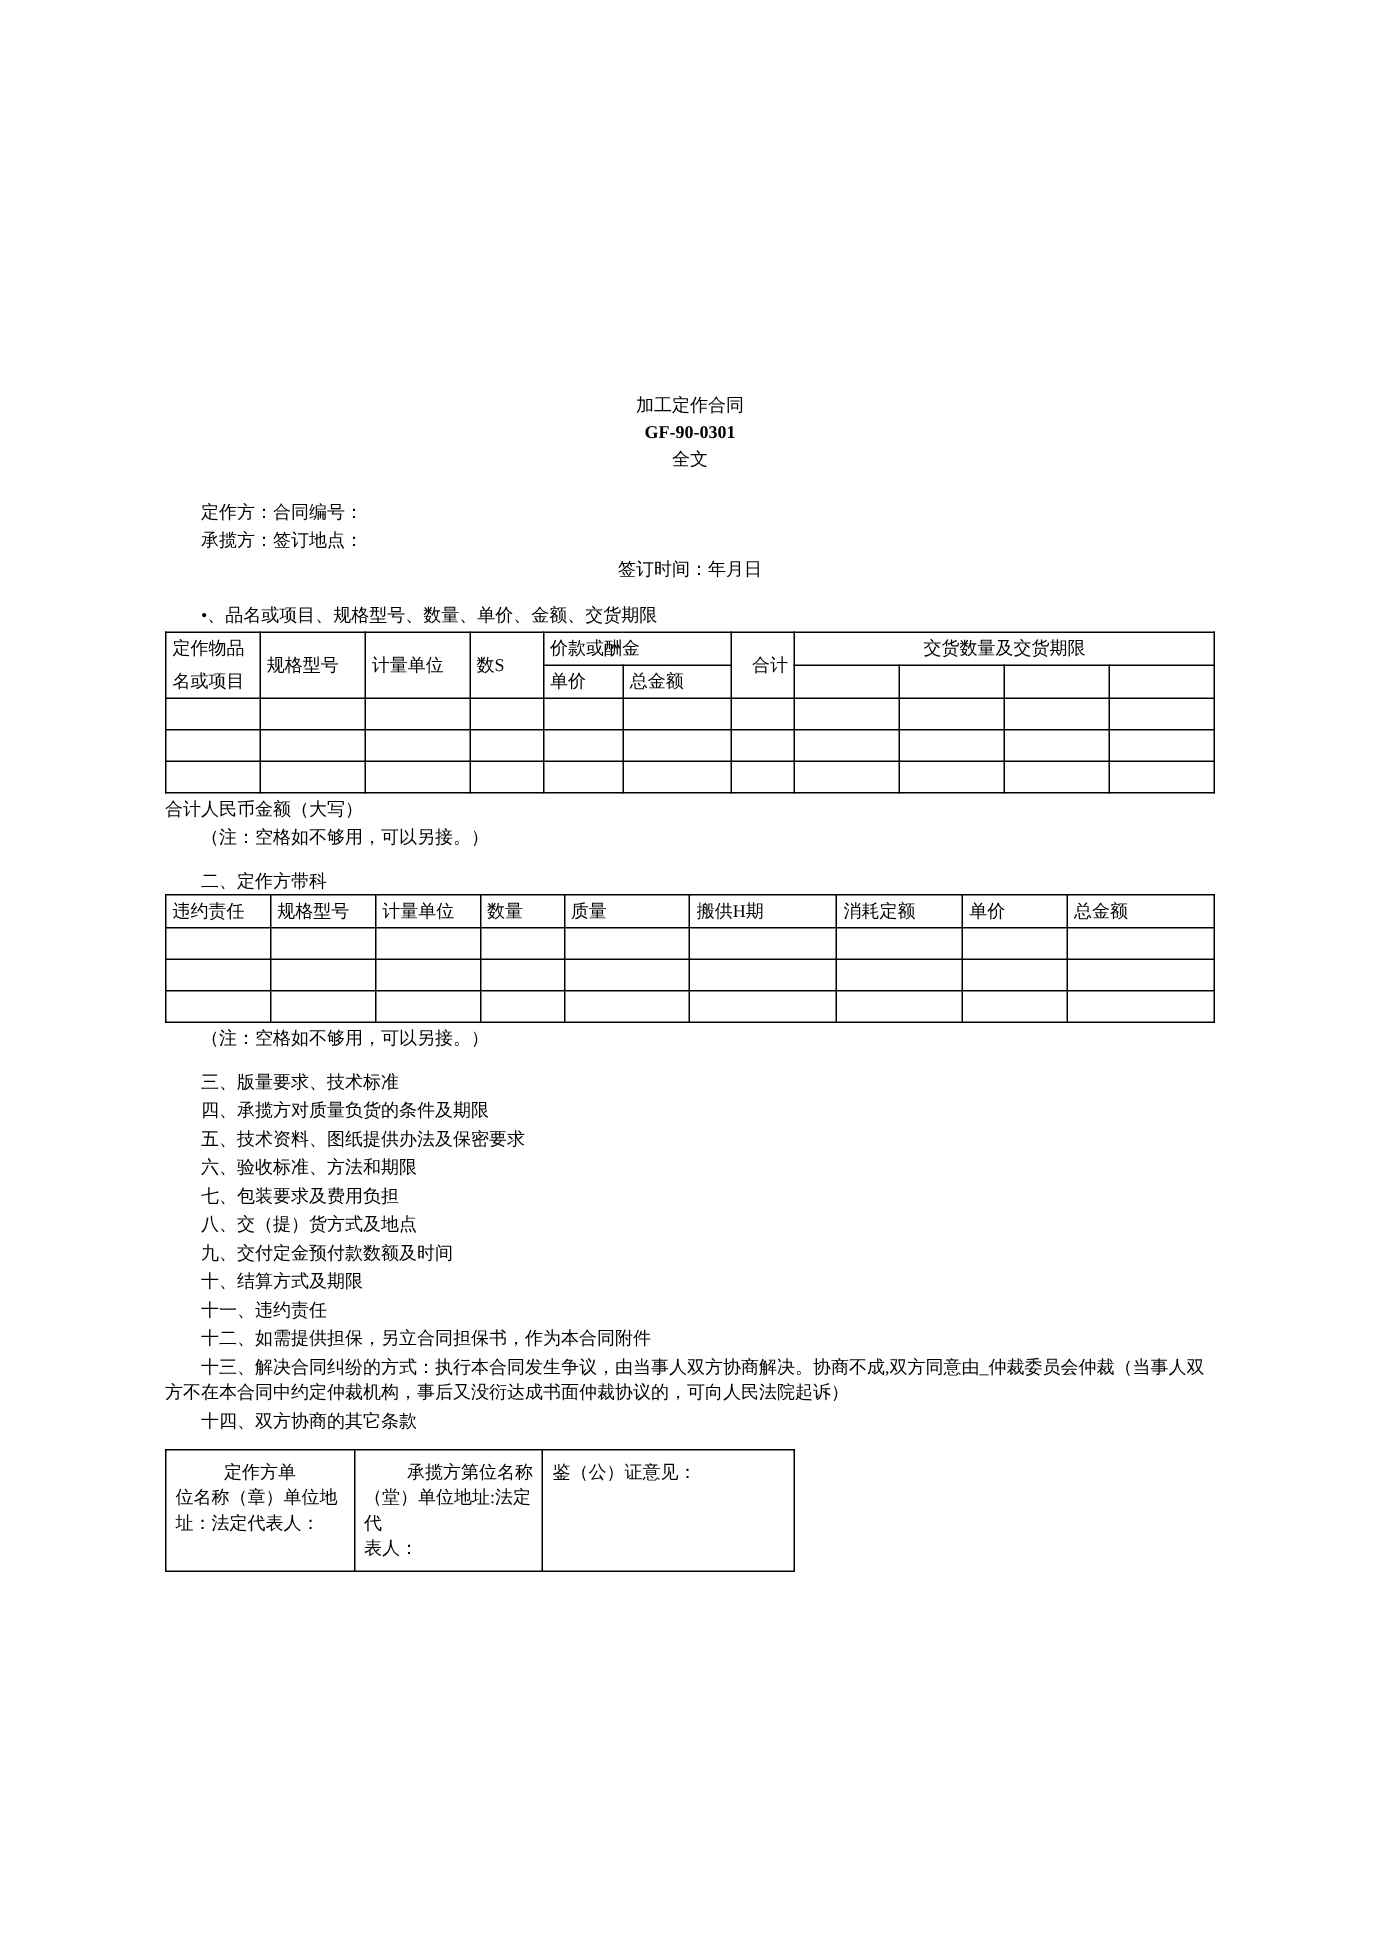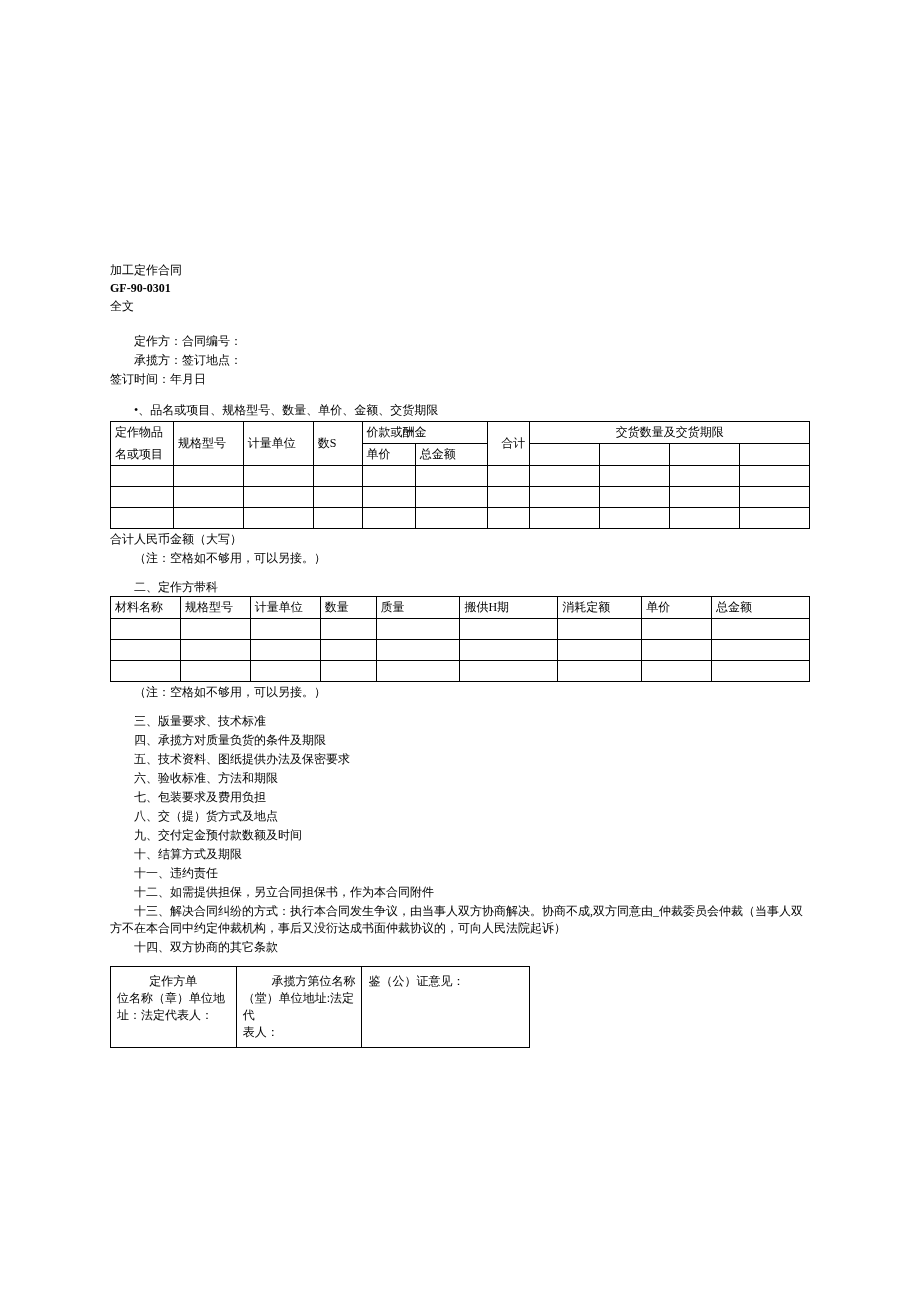--- a/index.html
+++ b/index.html
@@ -7,21 +7,21 @@
     font-size: 12px;
     background: #fff;
     color: #000;
     width: 920px;
     margin: 0;
     padding: 0;
   }
   .page {
     padding: 260px 110px 100px 110px;
   }
-  .center { text-align: left; }
+  .center { text-align: center; }
   .bold { font-weight: bold; }
   .indent { text-indent: 2em; }
   .block { margin: 2px 0; }
   table {
     border-collapse: collapse;
     width: 100%;
     font-size: 12px;
   }
   table, th, td {
     border: 1px solid #000;
@@ -131,21 +131,21 @@
     </table>
 
   <div class="block">合计人民币金额（大写）</div>
   <div class="note">（注：空格如不够用，可以另接。）</div>
 
   <div class="section-title">二、定作方带科</div>
 
   <table>
     <tbody>
         <tr>
-      <td style="width:10%;">材料名称</td>
+      <td style="width:10%;">违约责任</td>
       <td style="width:10%;">规格型号</td>
       <td style="width:10%;">计量单位</td>
       <td style="width:8%;font-family:Liberation Mono, monospace;">数量</td>
       <td style="width:12%;margin-top:45px;">质量</td>
       <td style="width:14%; text-align:left;">搬供H期</td>
       <td style="width:12%;">消耗定额</td>
       <td style="width:10%;">单价</td>
       <td>总金额</td>
     </tr>
     <tr>

